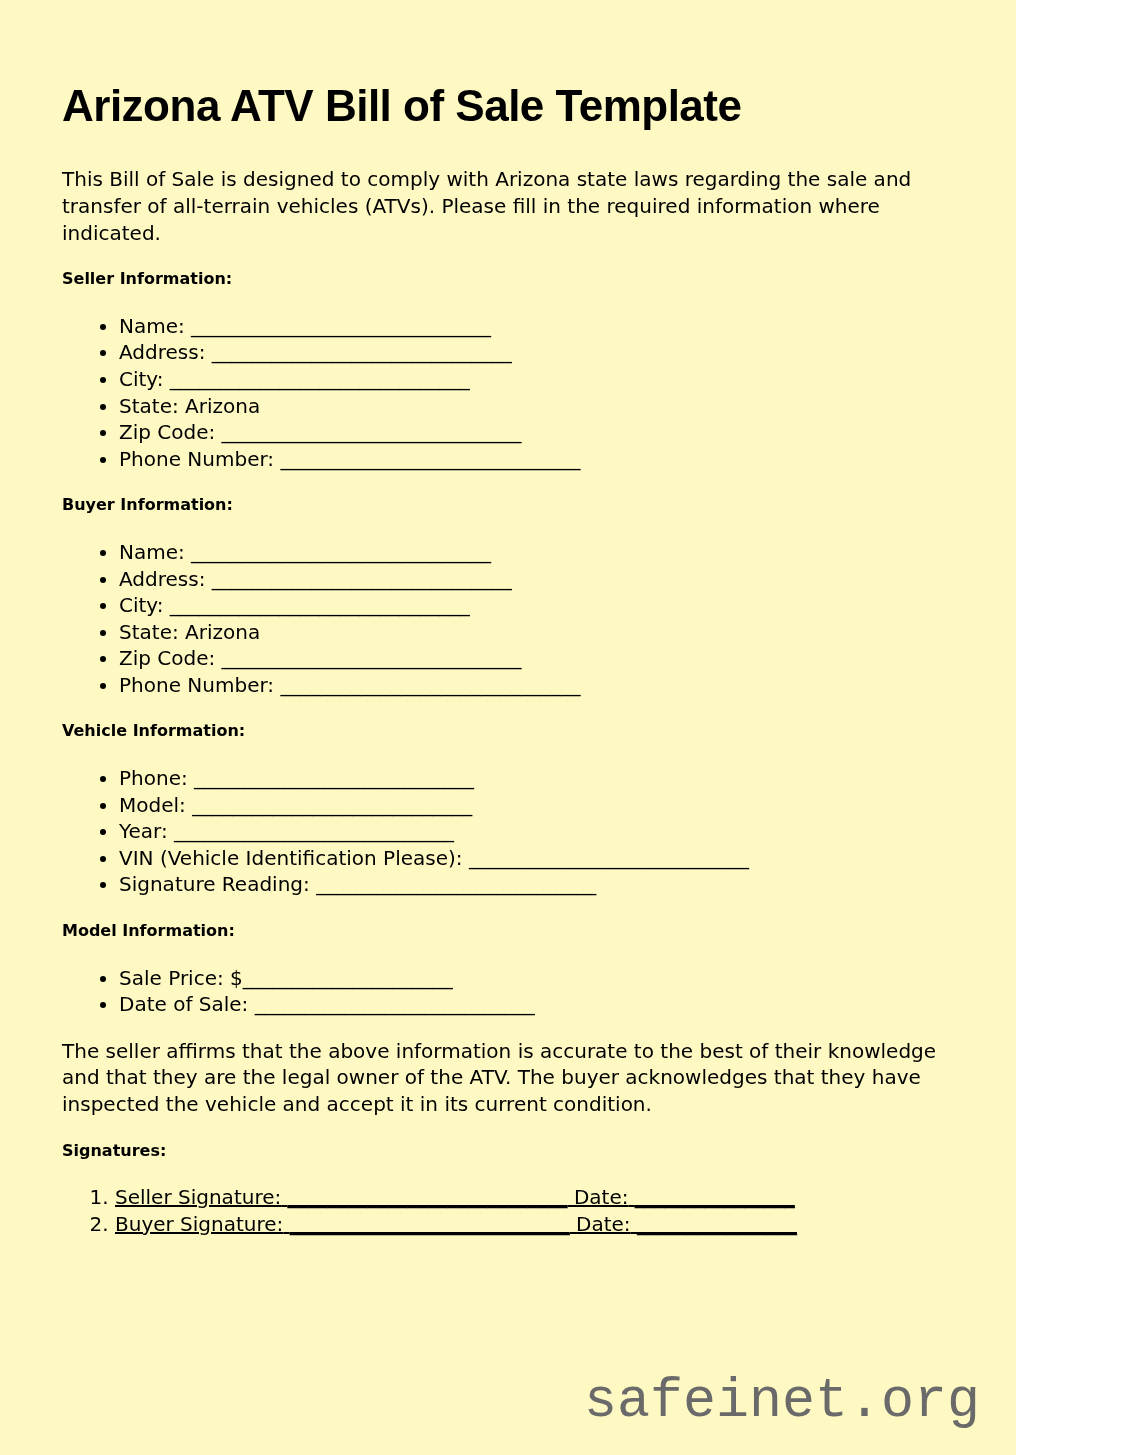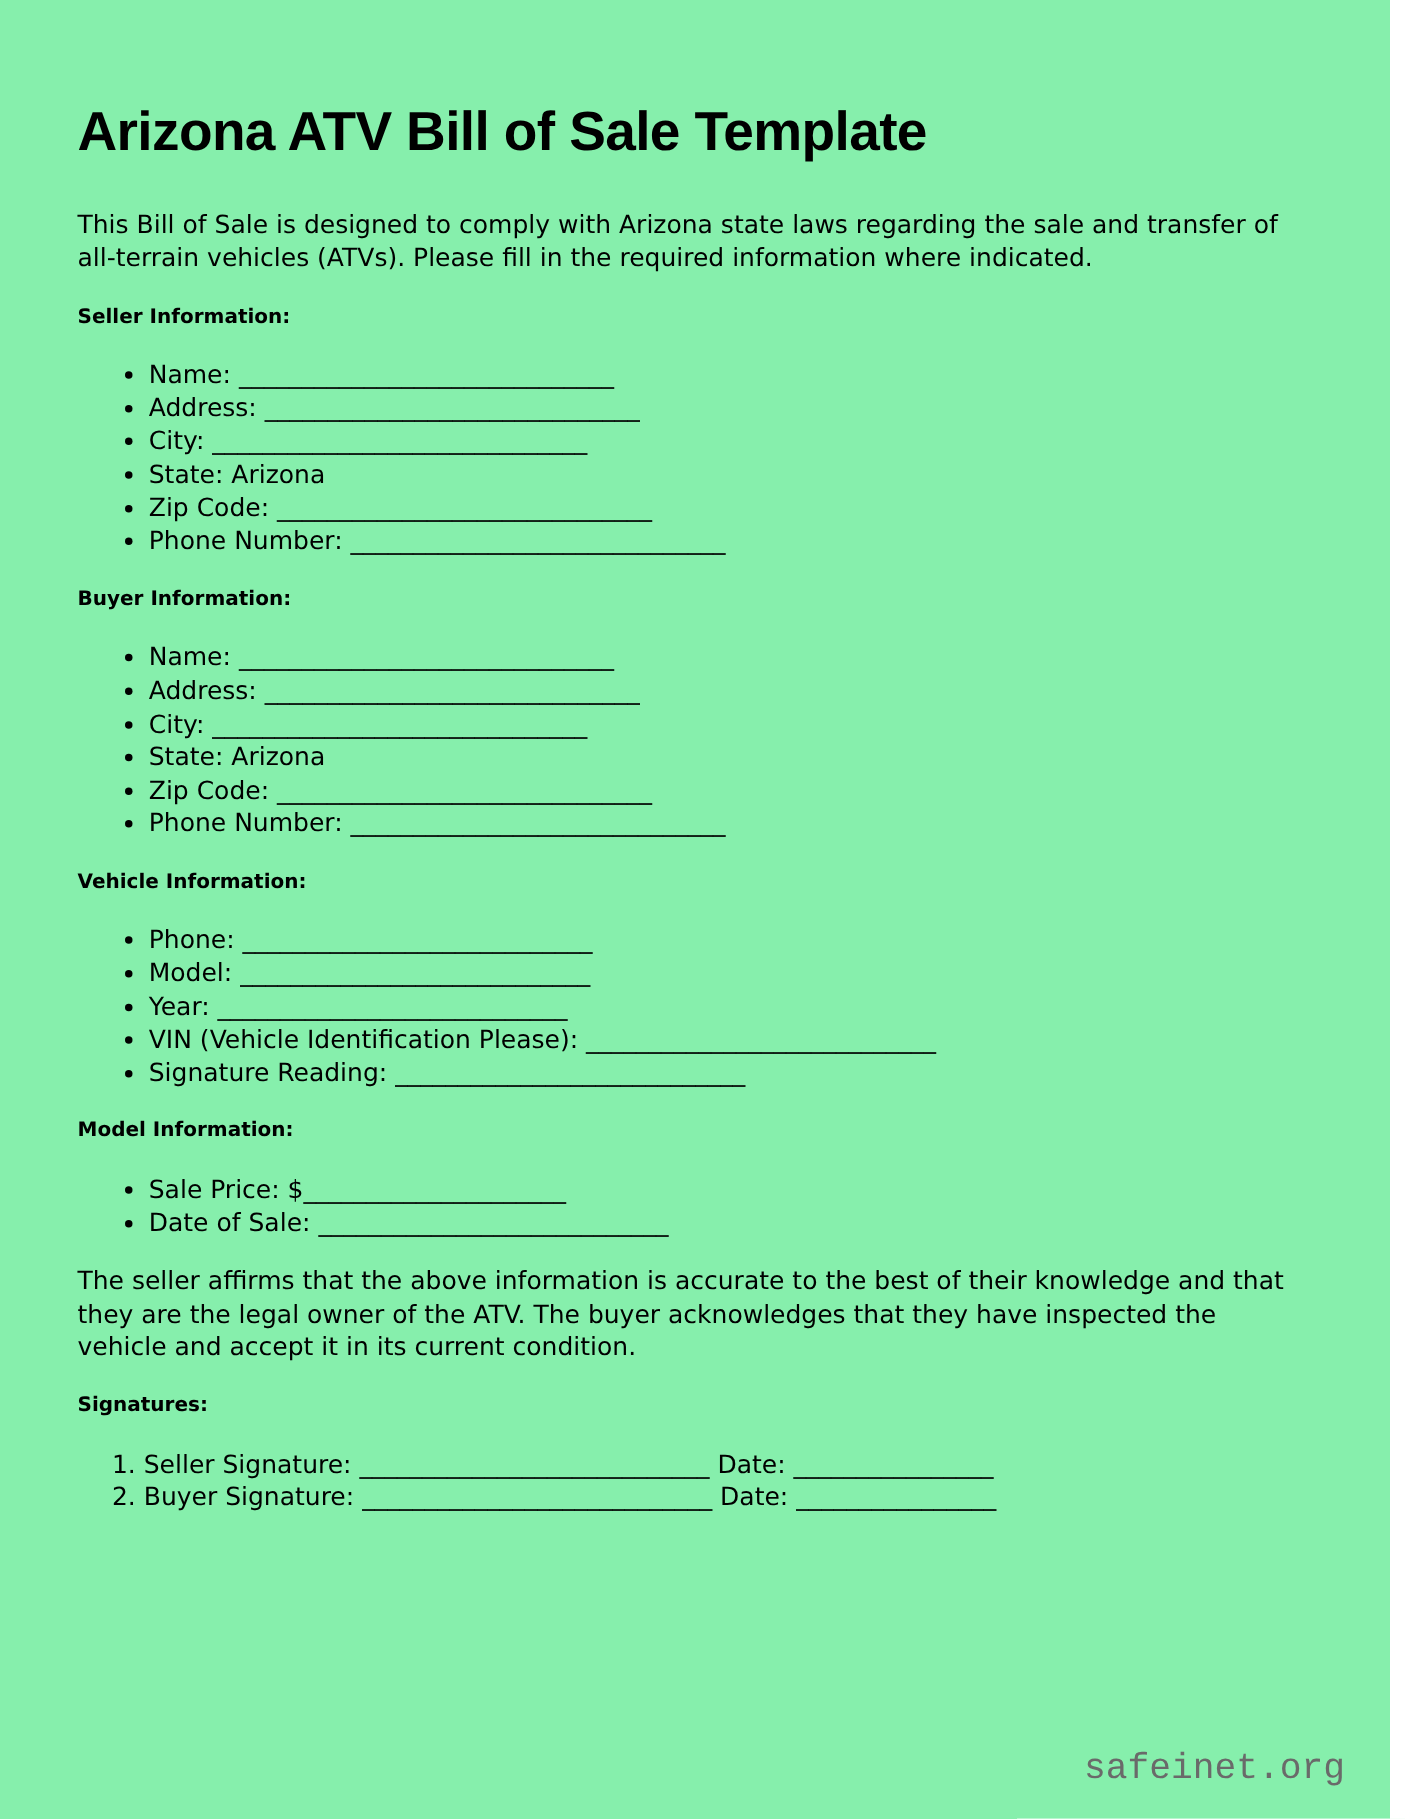--- a/index.html
+++ b/index.html
@@ -2,25 +2,25 @@
 <html><head>
 <meta charset="utf-8">
 <style>
   html, body {
     margin: 0;
     padding: 0;
     background: #ffffff;
   }
   .page {
     position: relative;
-    width: 1112px;
+    width: 1016px;
     height: 1455px;
     box-sizing: border-box;
     padding: 48px 62px 0 62px;
-    background: #86efac;
+    background: #fef9c3;
     color: #000000;
     font-family: "DejaVu Sans", sans-serif;
     font-size: 20px;
     line-height: 26.6px;
     overflow: hidden;
   }
   h1 {
     font-family: "Liberation Sans", sans-serif;
     font-size: 44px;
     line-height: 1.1;
@@ -40,33 +40,34 @@
   }
   ul {
     margin: 0 0 20px 0;
     padding-left: 57px;
     list-style: disc;
   }
   ol {
     margin: 0 0 20px 0;
     padding-left: 53px;
     list-style: decimal;
+    text-decoration: underline;
   }
   li {
     margin: 0;
   }
   .blank {
     white-space: nowrap;
   }
   .watermark {
     position: absolute;
     right: 36px;
     bottom: 26px;
     font-family: "Liberation Mono", monospace;
-    font-size: 29px;
+    font-size: 55px;
     line-height: 1;
     color: #6a6a6a;
   }
 </style>
 </head>
 <body>
 
 <div class="page">
 
   <h1>Arizona ATV Bill of Sale Template</h1>

